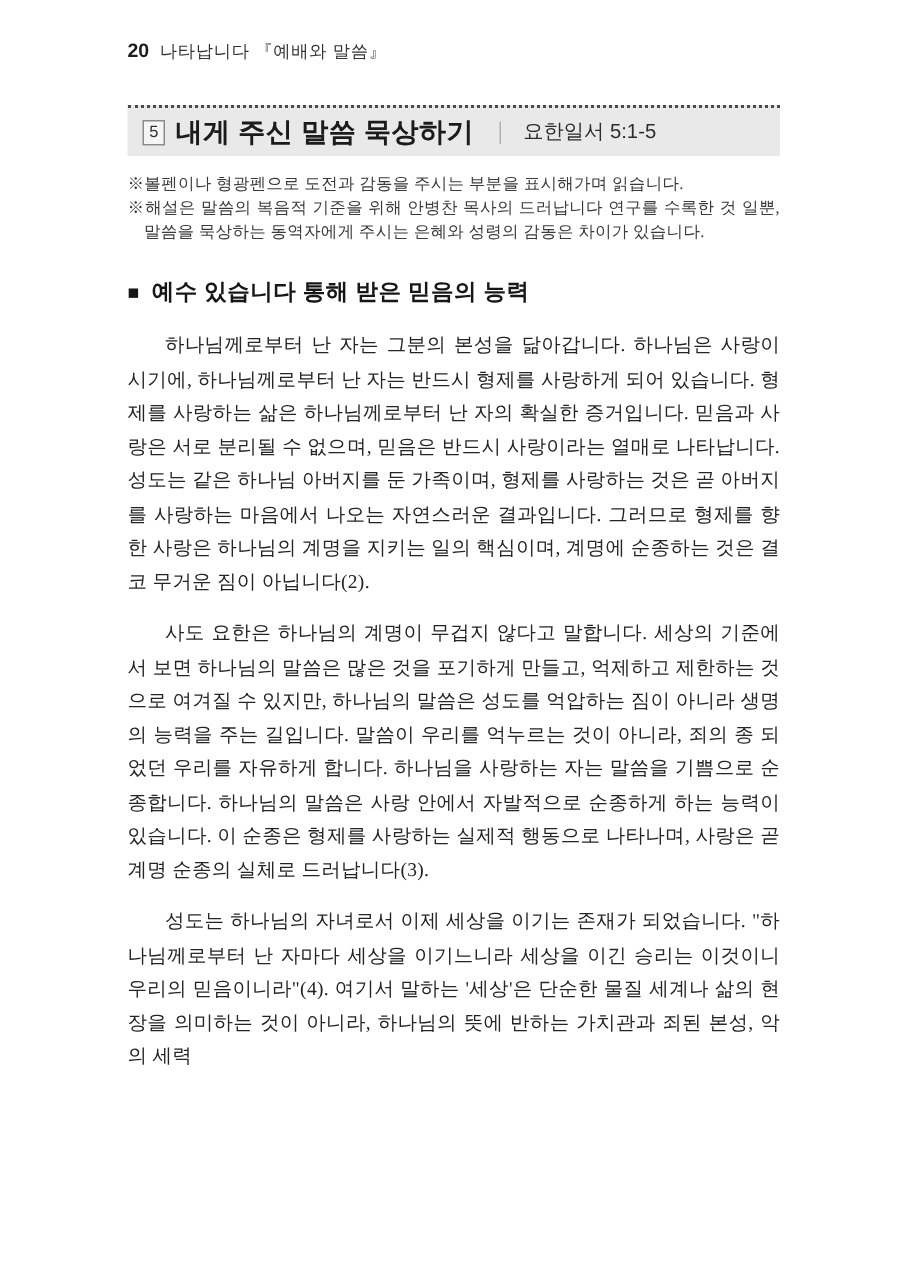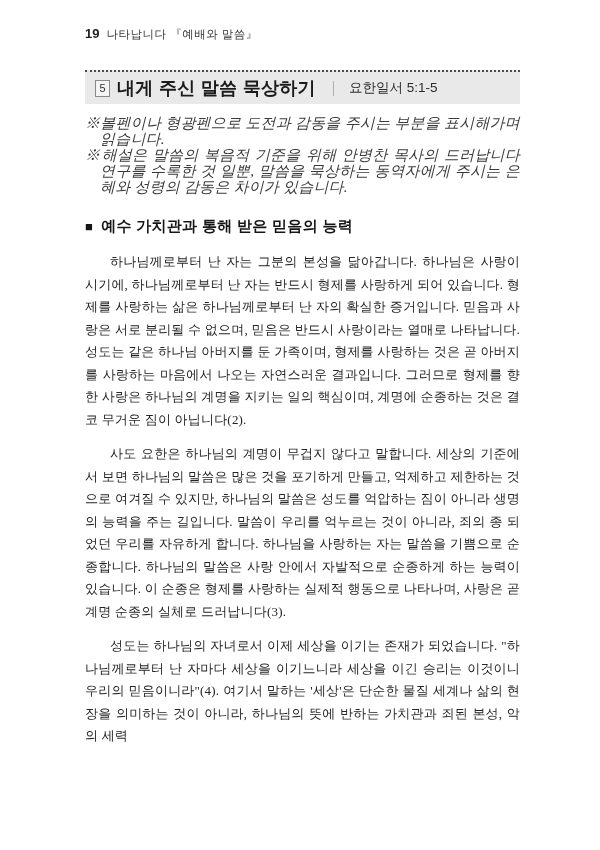--- a/index.html
+++ b/index.html
@@ -70,25 +70,24 @@
     background: #b0b0b0;
     margin: 0 15px 0 17px;
   }
   .scripture {
     font-size: 13.5px;
     color: #2d2d2d;
   }
   
   .notes {
     margin-top: 11px;
-    font-size: 15px;
+    font-size: 11px;
     line-height: 16px;
     color: #3a3a3a;
     letter-spacing: 0.2px;
-    font-style: italic;
   }
   .notes p {
     padding-left: 1em;
     text-indent: -1em;
     text-align: justify;
   }
   
   .section-heading {
     margin-top: 22px;
     font-family: "Liberation Sans", "DejaVu Sans", sans-serif;
@@ -115,39 +114,39 @@
     margin-bottom: 12px;
   }
   .body-text p:last-child { margin-bottom: 0; }
 </style>
 </head>
 <body>
 
 <div class="page">
 
   <header class="running-head">
-    <span class="pagenum">19</span>
+    <span class="pagenum">20</span>
     <span class="booktitle">나타납니다 『예배와 말씀』</span>
   </header>
 
   <div class="title-bar">
     <span class="numbox">5</span>
     <span class="lesson-title">내게 주신 말씀 묵상하기</span>
     <span class="vsep"></span>
     <span class="scripture">요한일서 5:1-5</span>
   </div>
 
   <div class="notes">
     <p>※볼펜이나 형광펜으로 도전과 감동을 주시는 부분을 표시해가며 읽습니다.</p>
     <p>※해설은 말씀의 복음적 기준을 위해 안병찬 목사의 드러납니다 연구를 수록한 것 일뿐, 말씀을 묵상하는 동역자에게 주시는 은혜와 성령의 감동은 차이가 있습니다.</p>
   </div>
 
   <h2 class="section-heading">
     <span class="bullet">■</span>
-    <span>예수 가치관과 통해 받은 믿음의 능력</span>
+    <span>예수 있습니다 통해 받은 믿음의 능력</span>
   </h2>
 
   <div class="body-text">
     <p>하나님께로부터 난 자는 그분의 본성을 닮아갑니다. 하나님은 사랑이시기에, 하나님께로부터 난 자는 반드시 형제를 사랑하게 되어 있습니다. 형제를 사랑하는 삶은 하나님께로부터 난 자의 확실한 증거입니다. 믿음과 사랑은 서로 분리될 수 없으며, 믿음은 반드시 사랑이라는 열매로 나타납니다. 성도는 같은 하나님 아버지를 둔 가족이며, 형제를 사랑하는 것은 곧 아버지를 사랑하는 마음에서 나오는 자연스러운 결과입니다. 그러므로 형제를 향한 사랑은 하나님의 계명을 지키는 일의 핵심이며, 계명에 순종하는 것은 결코 무거운 짐이 아닙니다(2).</p>
     <p>사도 요한은 하나님의 계명이 무겁지 않다고 말합니다. 세상의 기준에서 보면 하나님의 말씀은 많은 것을 포기하게 만들고, 억제하고 제한하는 것으로 여겨질 수 있지만, 하나님의 말씀은 성도를 억압하는 짐이 아니라 생명의 능력을 주는 길입니다. 말씀이 우리를 억누르는 것이 아니라, 죄의 종 되었던 우리를 자유하게 합니다. 하나님을 사랑하는 자는 말씀을 기쁨으로 순종합니다. 하나님의 말씀은 사랑 안에서 자발적으로 순종하게 하는 능력이 있습니다. 이 순종은 형제를 사랑하는 실제적 행동으로 나타나며, 사랑은 곧 계명 순종의 실체로 드러납니다(3).</p>
     <p>성도는 하나님의 자녀로서 이제 세상을 이기는 존재가 되었습니다. "하나님께로부터 난 자마다 세상을 이기느니라 세상을 이긴 승리는 이것이니 우리의 믿음이니라"(4). 여기서 말하는 '세상'은 단순한 물질 세계나 삶의 현장을 의미하는 것이 아니라, 하나님의 뜻에 반하는 가치관과 죄된 본성, 악의 세력</p>
   </div>
 
 </div>
 

